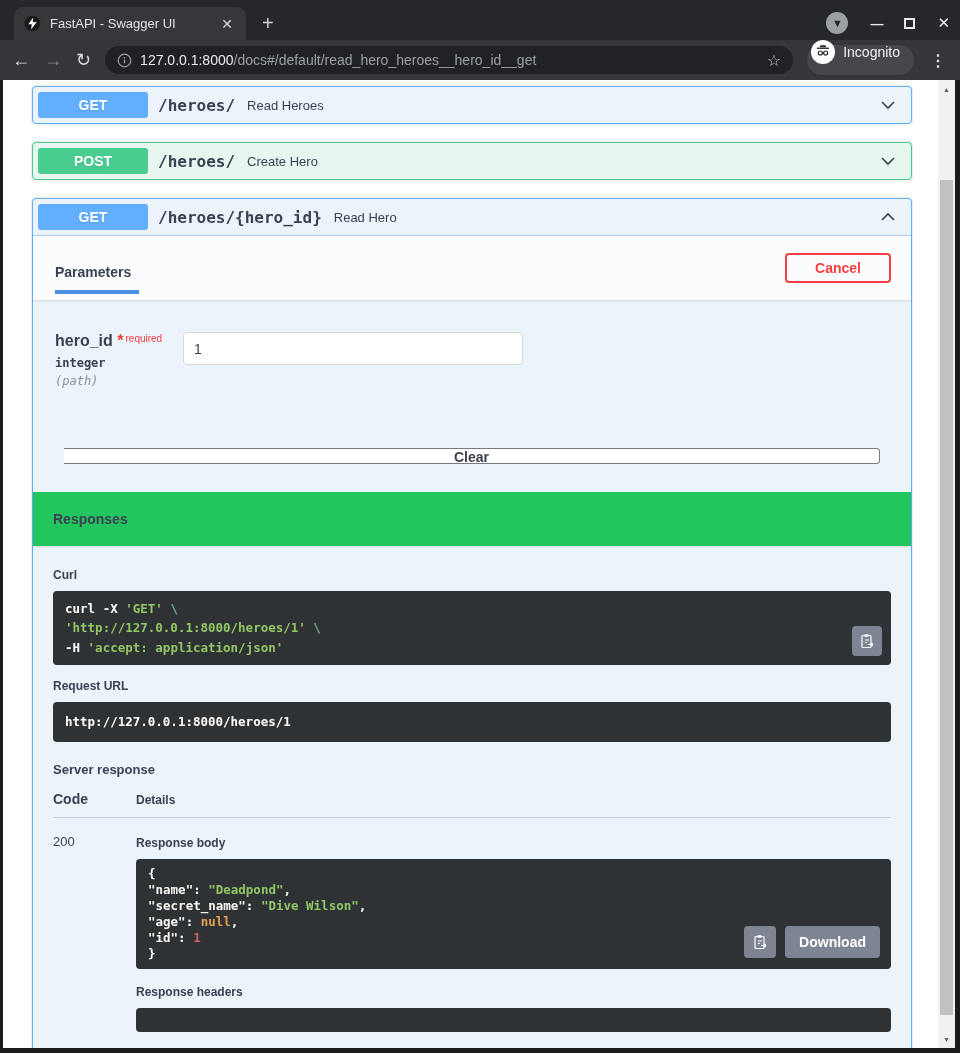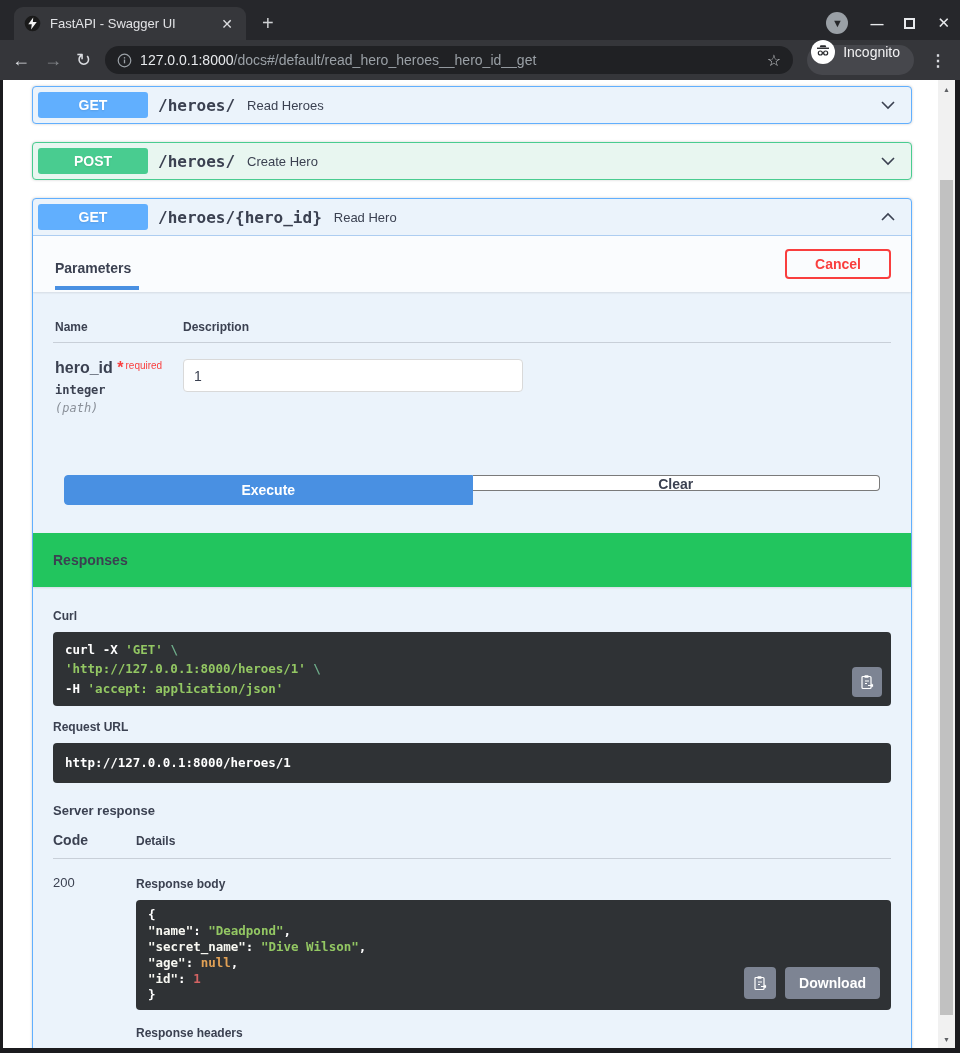--- a/index.html
+++ b/index.html
@@ -65,21 +65,21 @@
   .opblock.post .method-badge { background:#49cc90; }
   .op-path { font-family:"DejaVu Sans Mono", monospace; font-weight:bold; font-size:16px;
     color:#3b4151; margin-left:10px; }
   .op-summary-text { font-size:13px; color:#3b4151; margin-left:12px; }
   .op-chevron { margin-left:auto; margin-right:8px; display:flex; }
 
   .opblock.open { margin-bottom:0; border-radius:4px 4px 0 0; }
   .opblock.open .opblock-summary { border-bottom:1px solid #aecef2; }
 
   .section-header { background:#fafcfe; box-shadow:0 1px 2px rgba(0,0,0,.1);
-    display:flex; align-items:center; justify-content:space-between; padding:0 20px; height:56px; }
+    display:flex; align-items:center; justify-content:space-between; padding:0 20px; height:64px; }
   .param-tab { height:52px; display:flex; align-items:flex-end; padding:0 2px; }
   .param-tab-inner { font-size:14px; font-weight:bold; color:#3b4151;
     padding:15px 8px 10px 0; border-bottom:4px solid #4990e2; min-width:82px; }
   .cancel-btn { border:2px solid #f93e3e; color:#f93e3e; background:transparent; font-weight:bold;
     font-size:14px; border-radius:4px; padding:5px 28px; font-family:"Liberation Sans",sans-serif; }
 
   .params-area { padding:16px 20px 0 20px; }
   .params-head { display:grid; grid-template-columns:128px 1fr; padding:12px 0 8px 2px;
     border-bottom:1px solid rgba(59,65,81,.2); }
   .col-label { font-size:12px; font-weight:bold; color:#3b4151; }
@@ -232,38 +232,33 @@
     </div>
 
     <div class="section-header">
       <div class="param-tab">
         <div class="param-tab-inner">Parameters</div>
       </div>
       <button class="cancel-btn">Cancel</button>
     </div>
 
     <div class="params-area">
-      <div class="params-head">
-        <span class="col-label">Name</span>
-        <span class="col-label">Description</span>
-      </div>
       <div class="param-row">
         <div>
           <div class="param-name"><span>hero_id</span> <span class="req-star">*</span><span class="req-label">required</span></div>
           <div class="param-type">integer</div>
           <div class="param-in">(path)</div>
         </div>
         <div>
           <input class="param-input" type="text" value="1" style="">
         </div>
       </div>
     </div>
 
     <div class="execute-wrapper">
-      <button class="btn-execute">Execute</button>
       <button class="btn-clear">Clear</button>
     </div>
 
     <div class="responses-header">
       <span class="responses-title">Responses</span>
     </div>
 
     <div class="responses-body">
 
       <div class="block-label">Curl</div>

